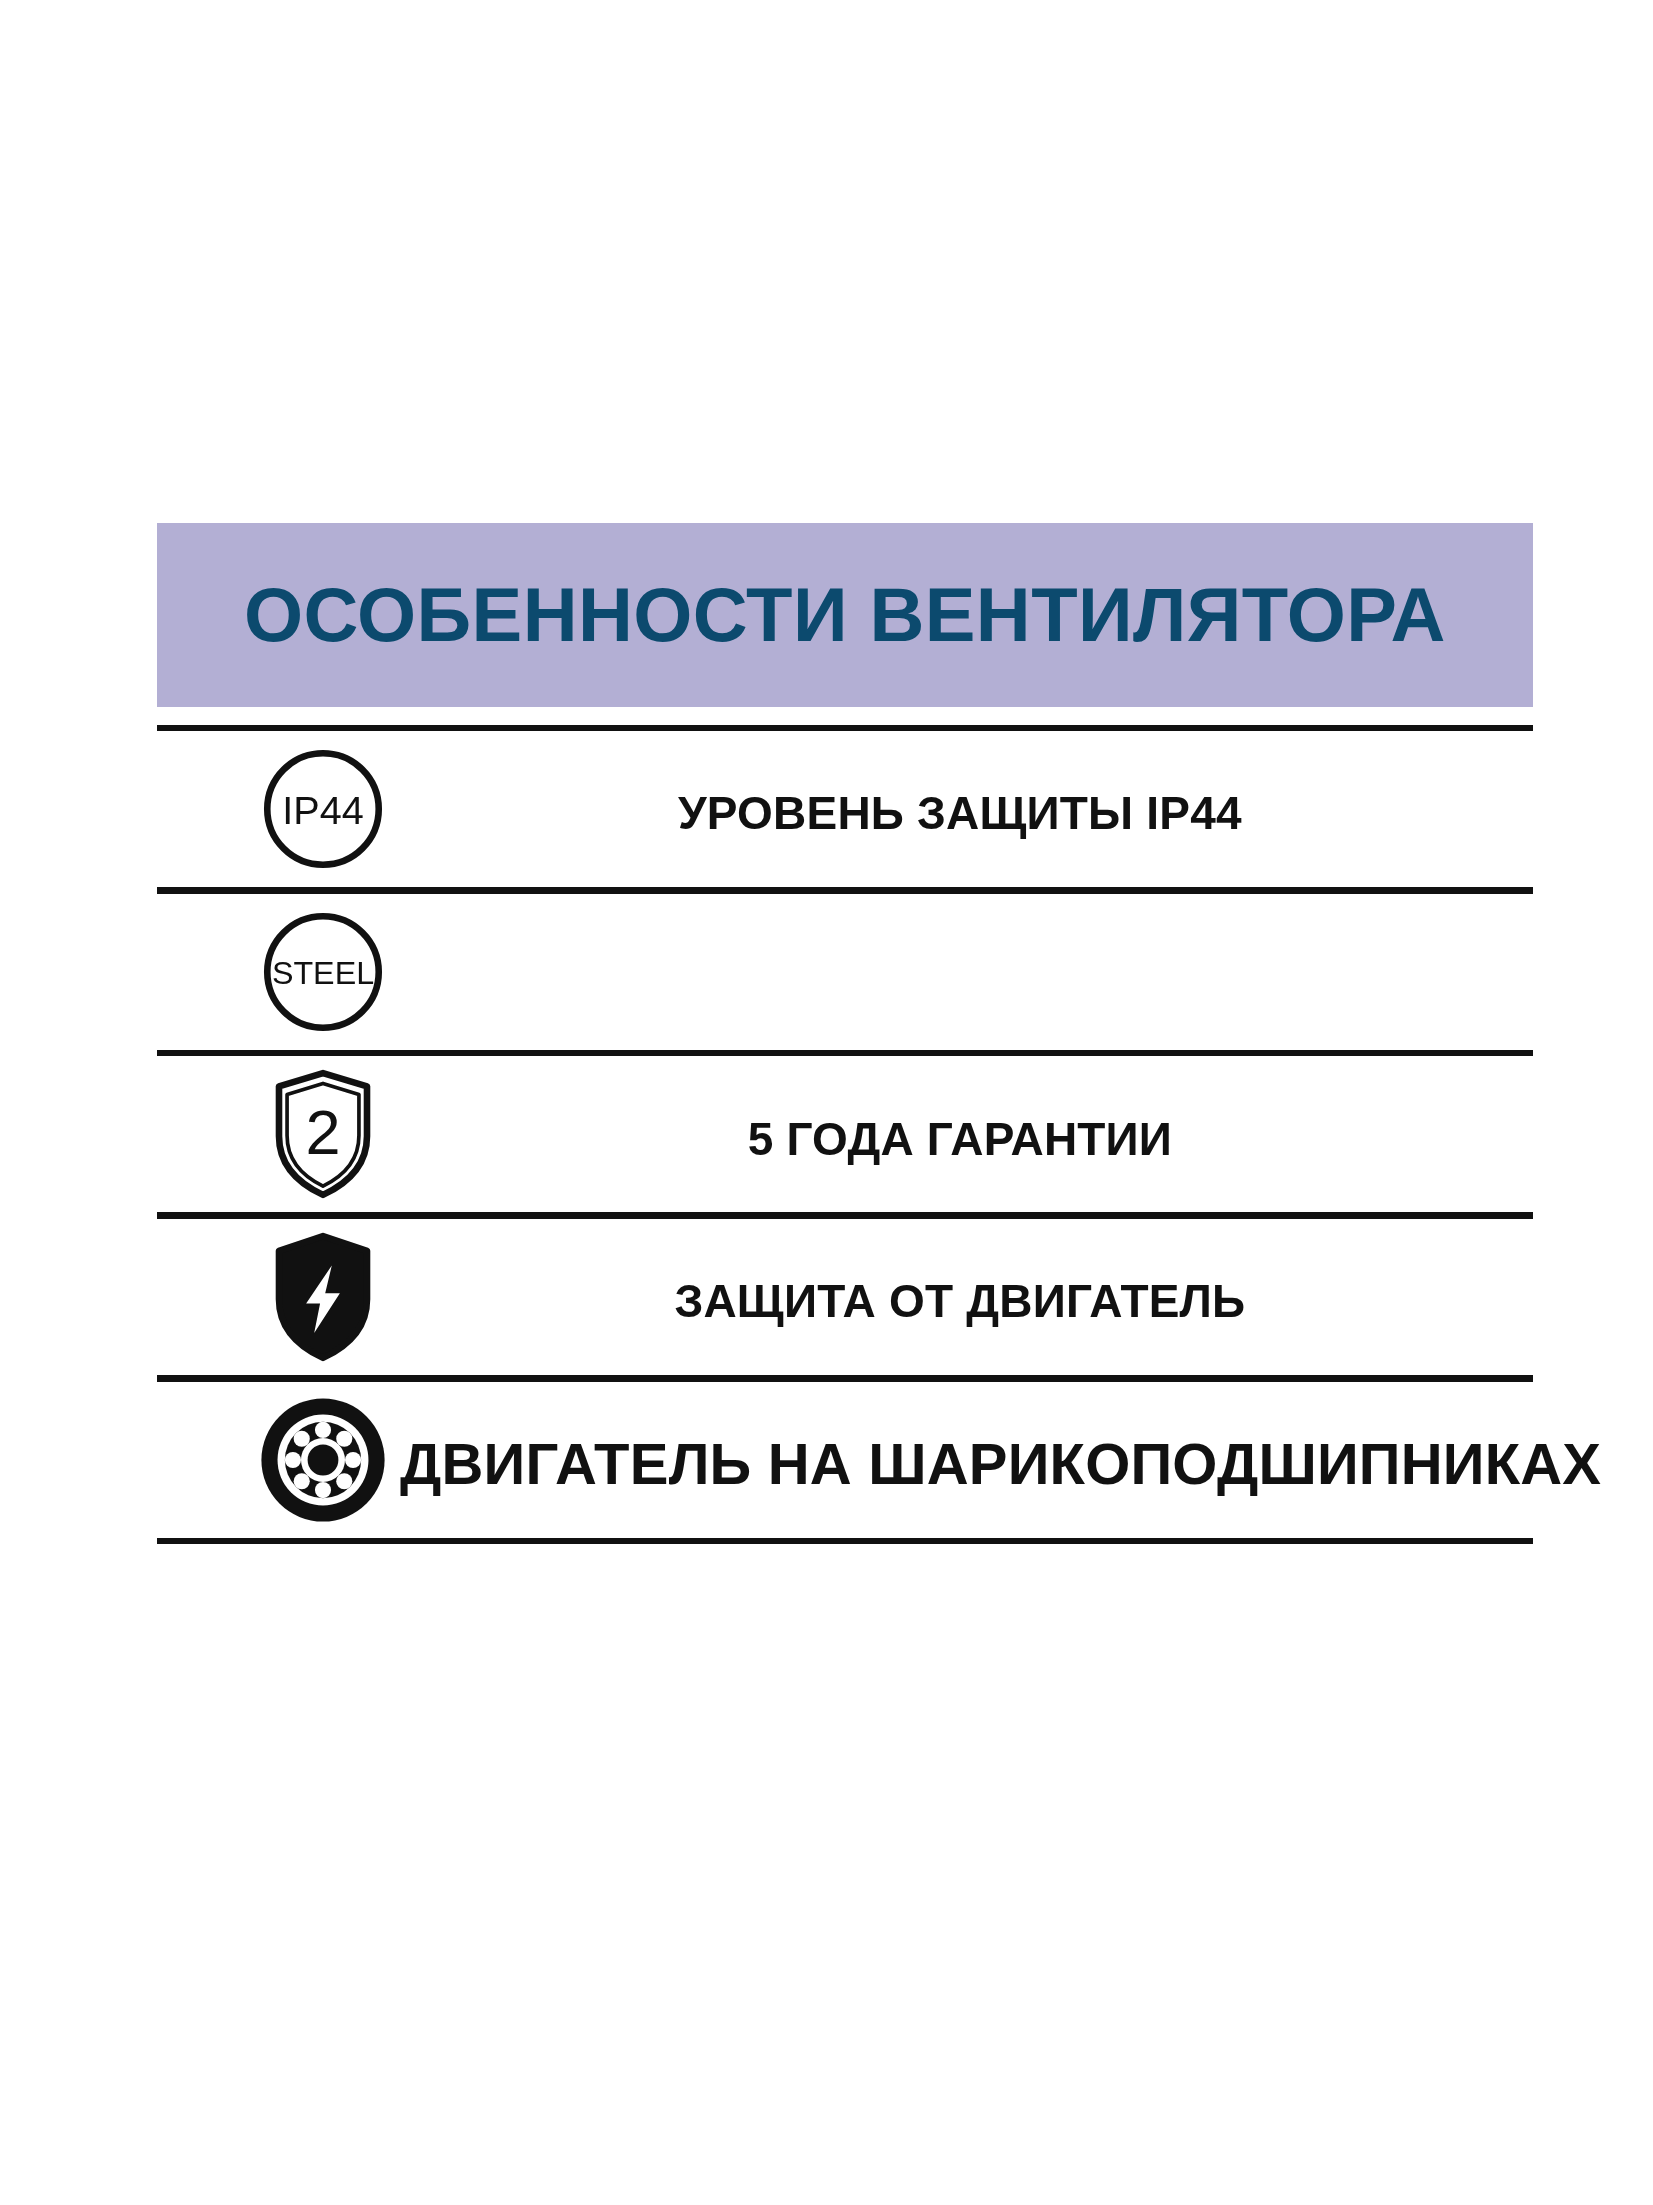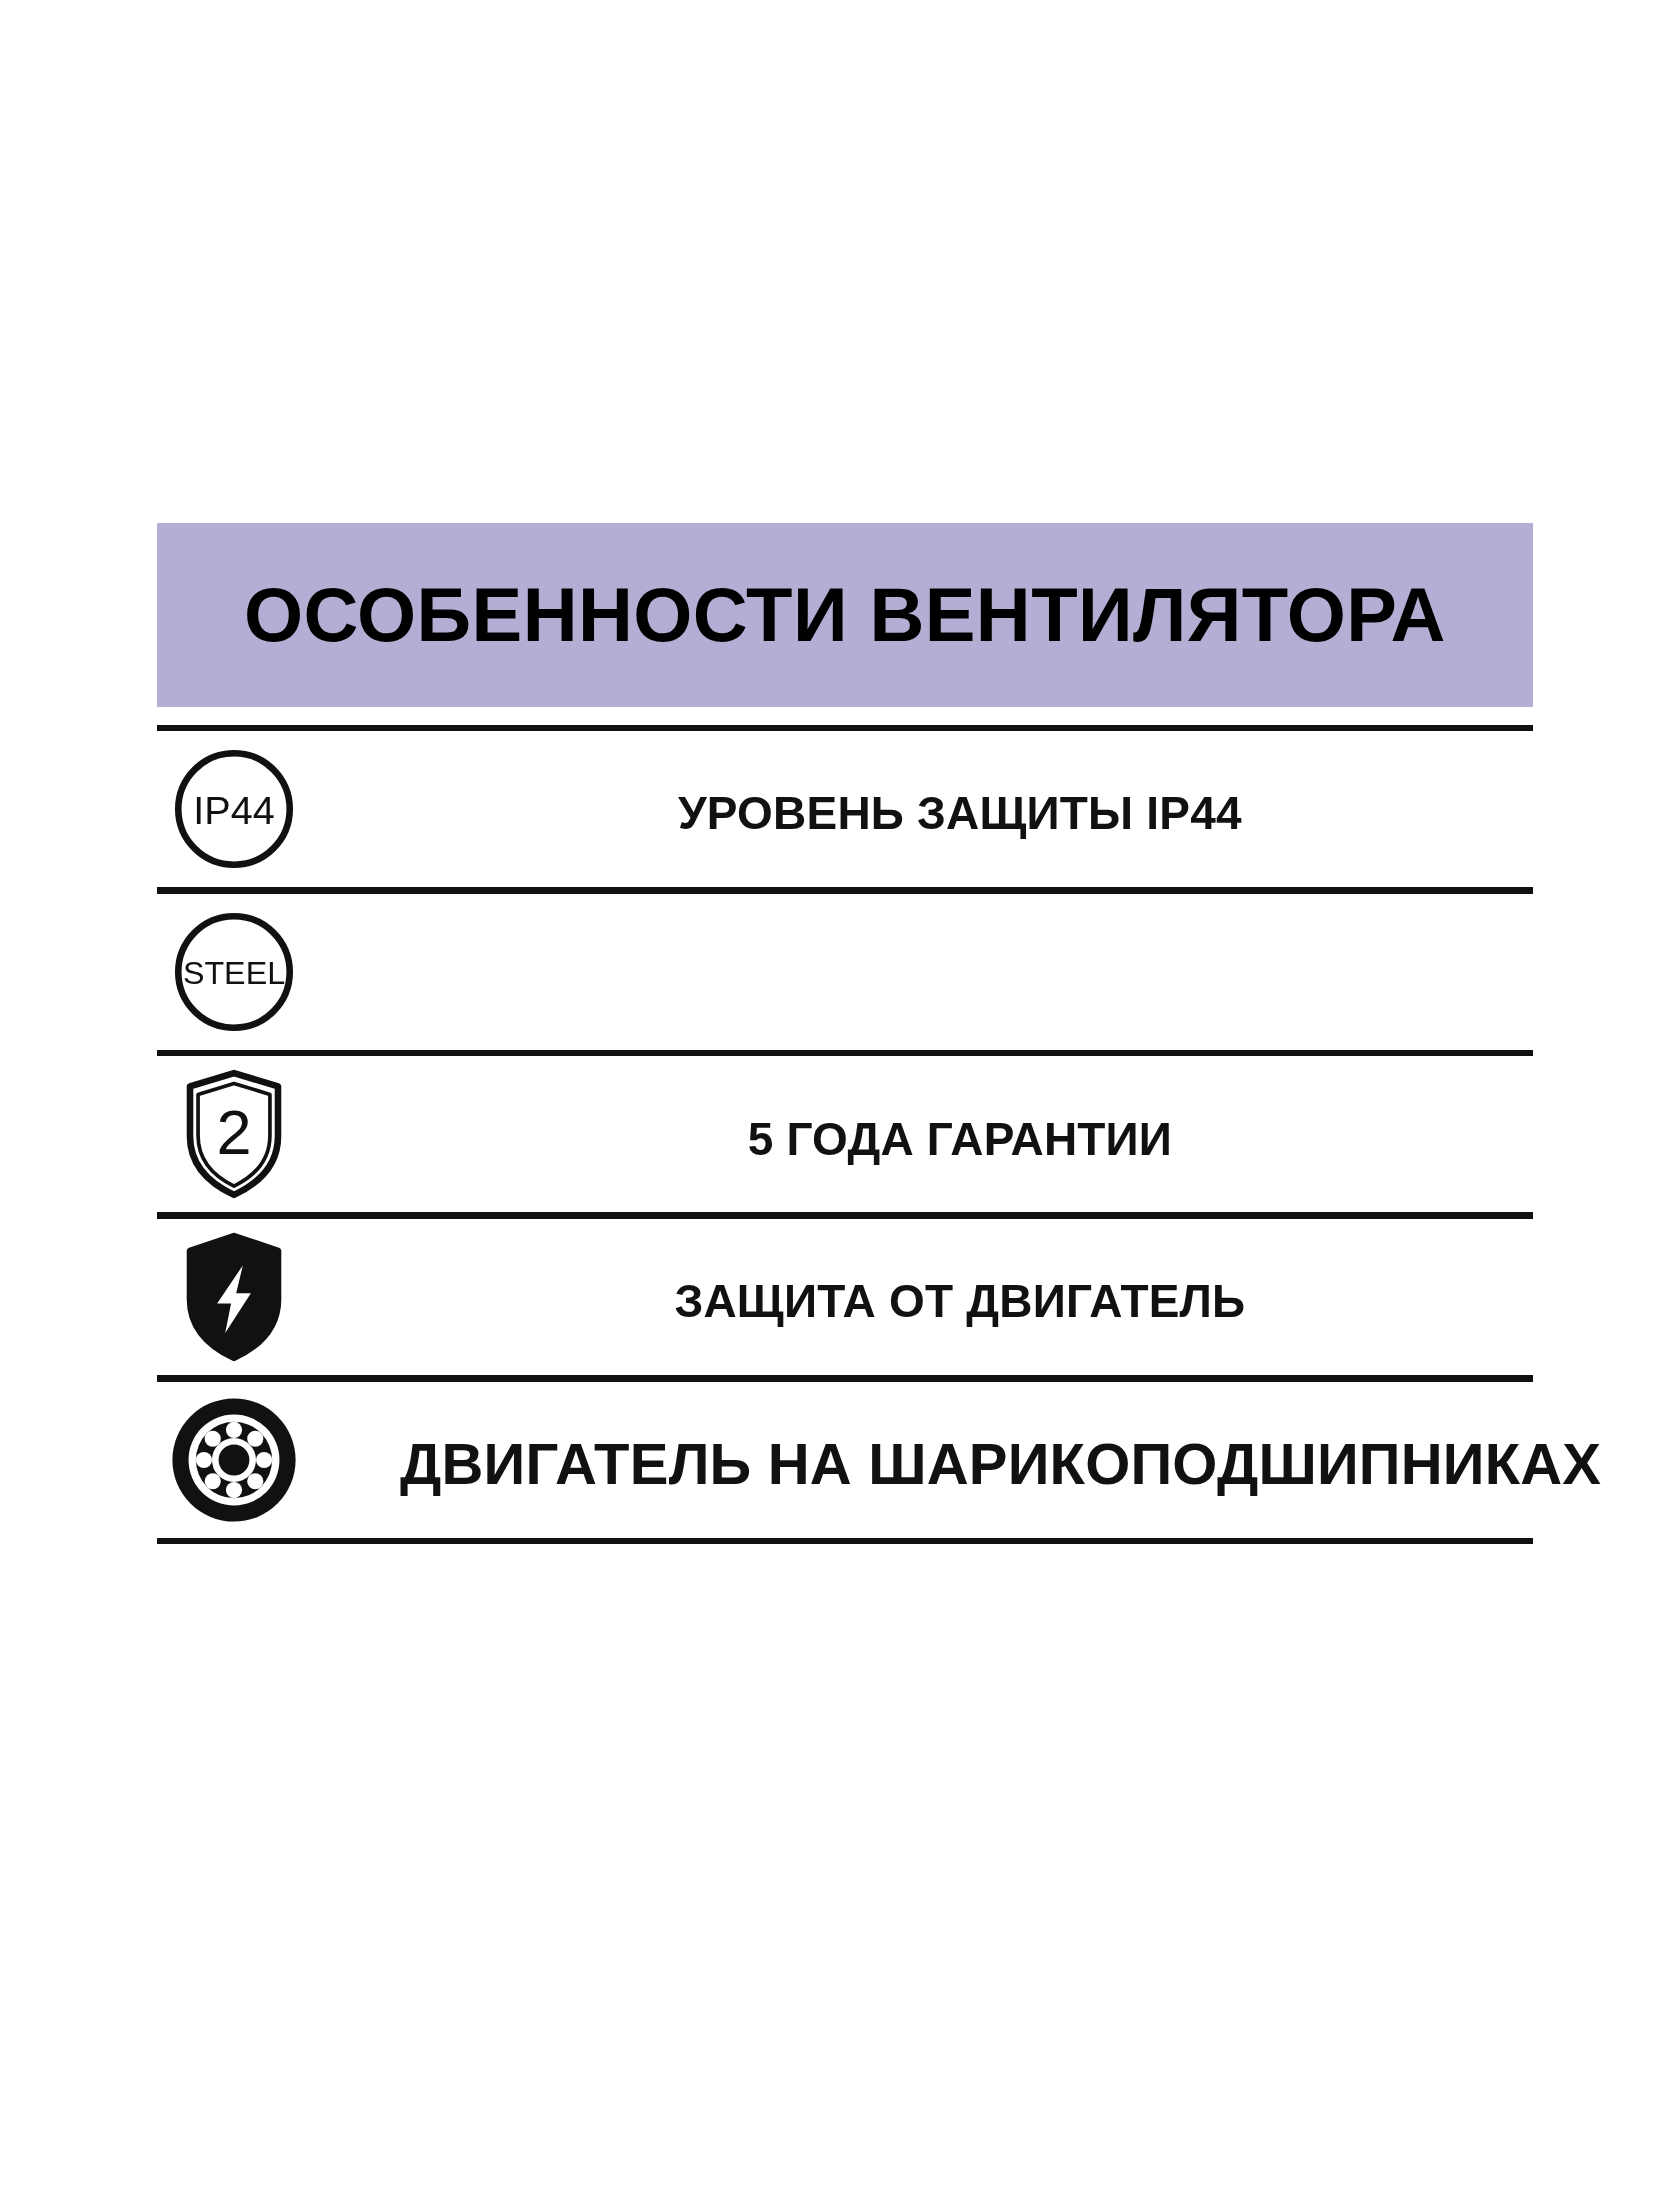--- a/index.html
+++ b/index.html
@@ -39,21 +39,21 @@
     align-items: center;
     justify-content: center;
     box-sizing: border-box;
     padding: 0 17.6px;
   }
   .header-title {
     font-family: "Liberation Sans", sans-serif;
     font-weight: 700;
     font-size: 76px;
     letter-spacing: 0.4px;
-    color: #000000;
+    color: #0c4a6e;
     text-align: center;
     white-space: nowrap;
     line-height: 1.05;
   }
 
   
   .rows {
     width: 100%;
     margin-top: 17.6px;
   }
@@ -68,21 +68,21 @@
     height: 156px;
     width: 100%;
     box-sizing: border-box;
   }
   .icon-cell {
     width: 243px;
     min-width: 243px;
     height: 155px;
     display: flex;
     align-items: center;
-    justify-content: flex-start;
+    justify-content: flex-end;
   }
   .label-cell {
     flex: 1 1 auto;
     display: flex;
     align-items: center;
     justify-content: center;
     padding-right: 13.2px;
     margin-top: 9px;
   }
   .label-text {

